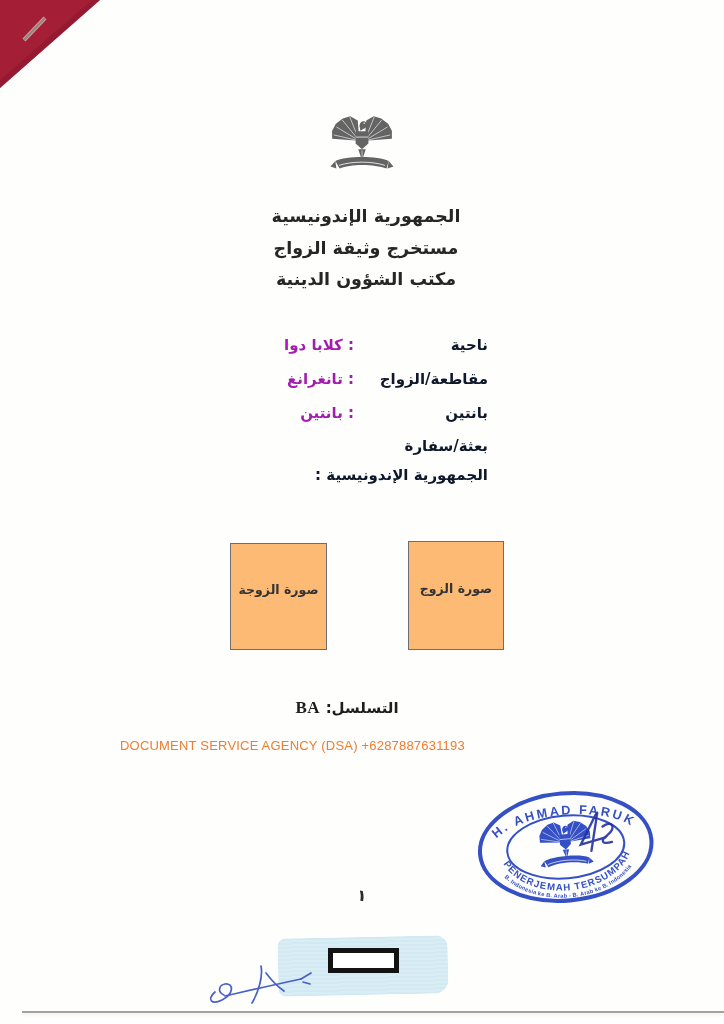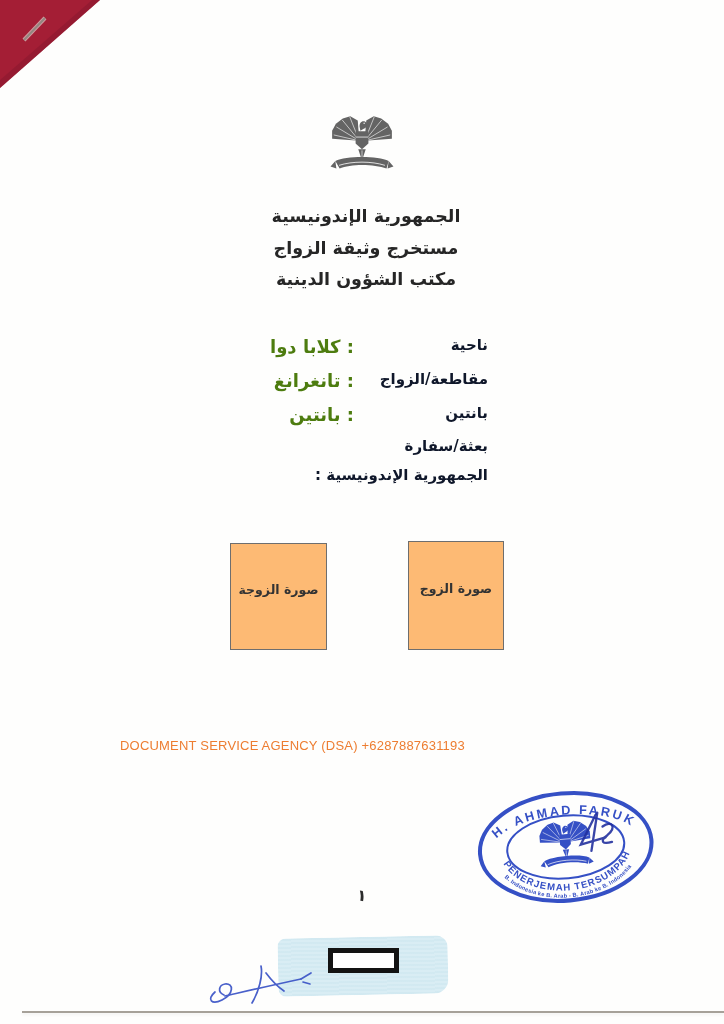--- a/index.html
+++ b/index.html
@@ -16,21 +16,21 @@
     letter-spacing:.2px;
     padding-left:8px;
   }
   
   .field-label{
     right:236px;direction:rtl;text-align:right;
     font-size:15px;font-weight:bold;color:#0f172a;white-space:nowrap;
   }
   .field-value{
     right:370px;direction:rtl;text-align:right;
-    font-size:18px;font-weight:bold;color:#4d7c0f;white-space:nowrap;
+    font-size:15px;font-weight:bold;color:#a21caf;white-space:nowrap;
   }
   
   .photo-box{
     border:1.3px solid #6e6e6e;background:#fdba74;
     display:flex;align-items:center;justify-content:center;
   }
   .photo-box span{
     direction:rtl;font-size:12.5px;font-weight:bold;color:#333;
     margin-bottom:14px;
   }
@@ -142,20 +142,24 @@
 
   <div class="abs field-label" style="top:466px">الجمهورية الإندونيسية :</div>
 
   <div class="abs photo-box" style="left:230px;top:543px;width:95px;height:105px">
     <span>صورة الزوجة</span>
   </div>
   <div class="abs photo-box" style="left:408px;top:541px;width:94px;height:107px">
     <span>صورة الزوج</span>
   </div>
 
+  <div class="abs serial">
+    <span class="ar">التسلسل:</span>
+    <span class="lat">BA</span>
+  </div>
 
   <div class="abs agency" style="color:#ED7D31">
     <div>DOCUMENT SERVICE AGENCY (DSA) +6287887631193</div>
   </div>
 
   <svg class="abs stamp" viewBox="0 0 178 118">
     <defs>
       <path id="arcTop" d="M 16,53 A 73,29 0 0 1 162,53"></path>
       <path id="arcBot" d="M 23,53 A 66,46 0 0 0 155,53"></path>
       <path id="arcSub" d="M 15,53 A 74,53 0 0 0 163,53"></path>

